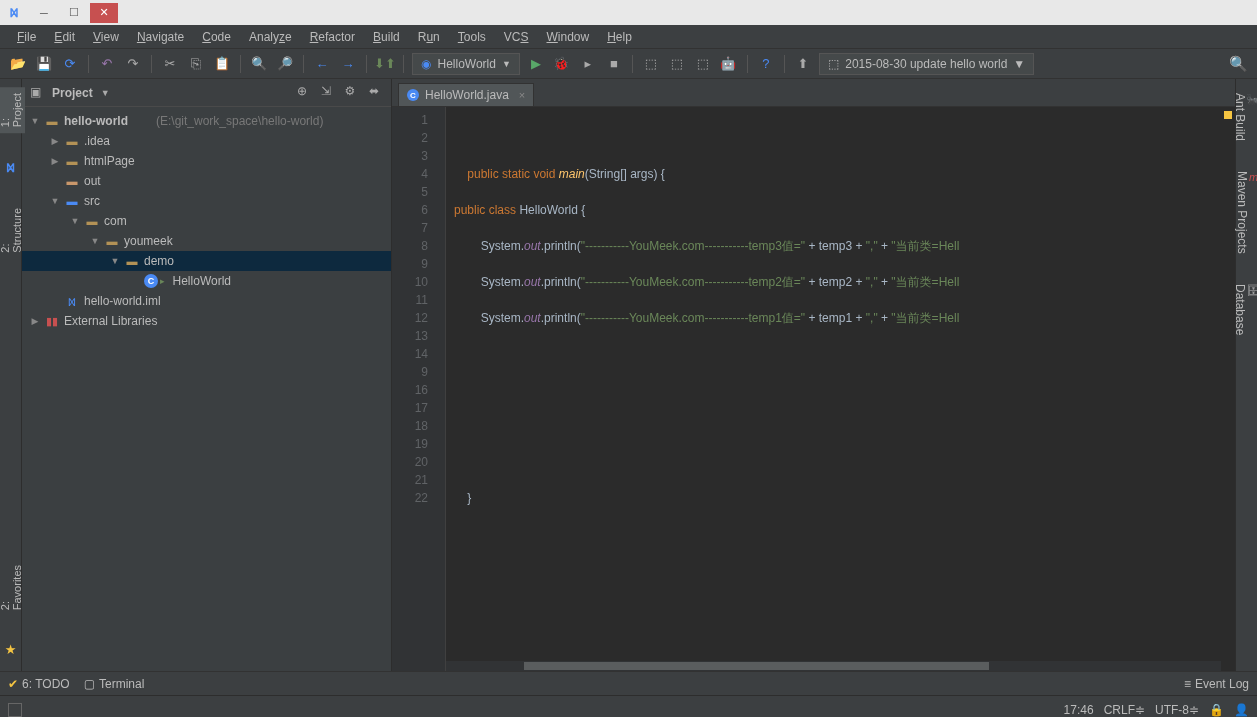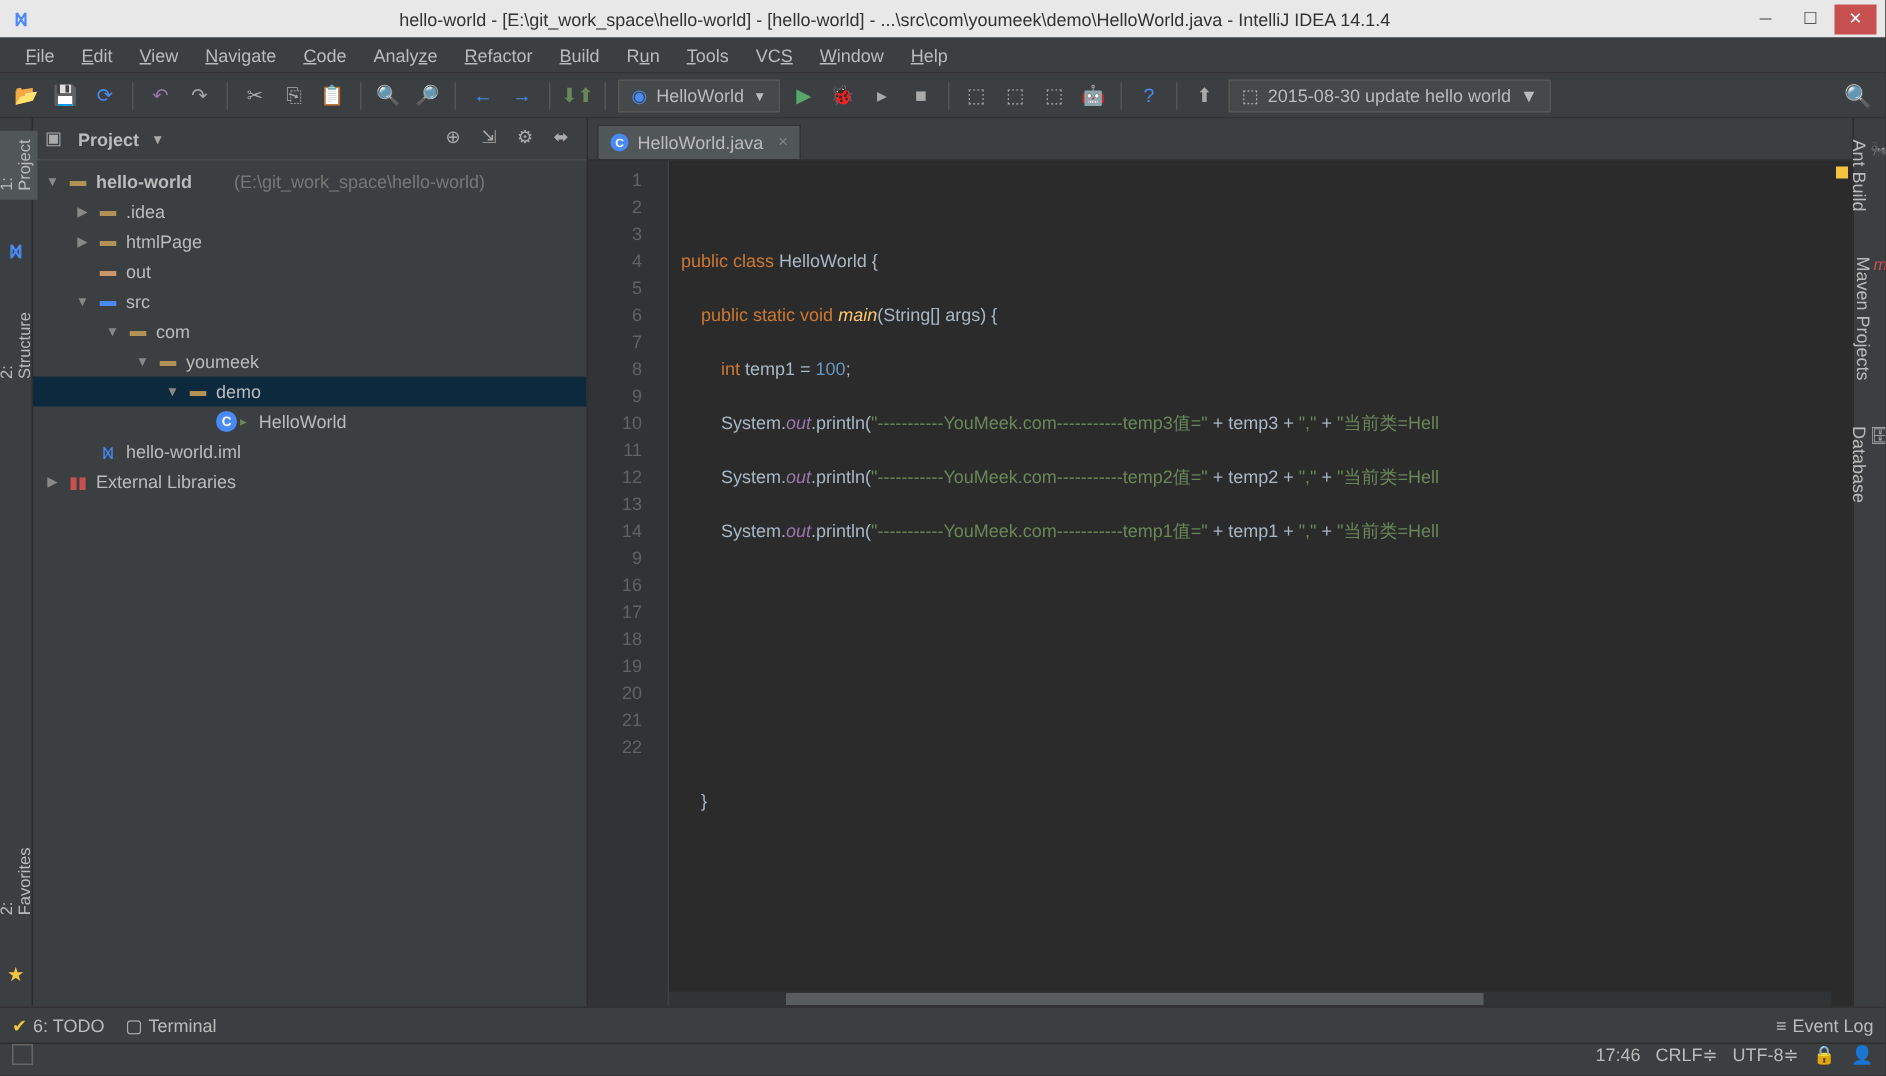--- a/index.html
+++ b/index.html
@@ -61,33 +61,32 @@
 .cls{color:#a9b7c6}
 .id{color:#a9b7c6}
 .op{color:#a9b7c6}
 .errmark{position:absolute;top:4px;right:3px;width:8px;height:8px;background:#f5c542}
 .rightgutter{width:22px;background:#3c3f41;border-left:1px solid #2d2d2d;display:flex;flex-direction:column;align-items:center;padding-top:8px;gap:18px}
 .rvtab{writing-mode:vertical-rl;font-size:11px;color:#bbb;padding:6px 2px}
 .rvtab .ricon{writing-mode:horizontal-tb;font-size:11px;margin-bottom:4px;display:block;text-align:center}
 .bottombar{height:24px;background:#3c3f41;border-top:1px solid #323232;display:flex;align-items:center;padding:0 8px;gap:14px;color:#bbb;font-size:11px}
 .bottombar .bbtn{display:flex;align-items:center;gap:4px}
 .bottombar .spacer{flex:1}
-.statusbar{height:22px;background:#3c3f41;border-top:1px solid #2d2d2d;display:flex;align-items:flex-start;padding:0 8px;color:#bbb;font-size:11px}
+.statusbar{height:22px;background:#3c3f41;border-top:1px solid #2d2d2d;display:flex;align-items:flex-end;padding:0 8px;color:#bbb;font-size:11px}
 .statusbar .sq{width:14px;height:14px;border:1px solid #666;margin-right:8px}
 .statusbar .spacer{flex:1}
 .statusbar .sitem{margin-left:10px}
 .scrollh{position:absolute;bottom:0;left:54px;right:14px;height:10px;background:#313335}
 .scrollh .thumb{height:8px;margin-top:1px;background:#5a5d5e;width:60%;margin-left:10%}
 </style>
 </head>
 <body>
 
 <div class="titlebar">
   <span class="logo">Ⳮ</span>
-  <span class="title">hello-world - [E:\git_work_space\hello-world] - [hello-world] - ...\src\com\youmeek\demo\HelloWorld.java - IntelliJ IDEA 14.1.4</span>
   <div class="winbtns">
     <div class="winbtn">─</div>
     <div class="winbtn">☐</div>
     <div class="winbtn close">✕</div>
   </div>
 </div>
 
 <div class="menubar">
   <span><u>F</u>ile</span>
   <span><u>E</u>dit</span>
@@ -260,23 +259,22 @@
           <div>17</div>
           <div>18</div>
           <div>19</div>
           <div>20</div>
           <div>21</div>
           <div>22</div>
       </div>
       <div class="foldg"></div>
       <div class="code">
 <div class="line"></div>
+<div class="line">    <span class="kw">public</span> <span class="kw">static</span> <span class="kw">void</span> <span class="fn">main</span><span class="id">(String[] args) {</span></div>
 <div class="line"><span class="kw">public</span> <span class="kw">class</span> <span class="cls">HelloWorld</span><span class="op"> {</span></div>
-<div class="line">    <span class="kw">public</span> <span class="kw">static</span> <span class="kw">void</span> <span class="fn">main</span><span class="id">(String[] args) {</span></div>
-<div class="line">        <span class="kw">int</span> <span class="id">temp1 = </span><span class="num">100</span><span class="op">;</span></div>
 <div class="line">        <span class="id">System.</span><span class="fld">out</span><span class="id">.println(</span><span class="str">"-----------YouMeek.com-----------temp3值="</span><span class="id"> + temp3 + </span><span class="str">","</span><span class="id"> + </span><span class="str">"当前类=Hell</span></div>
 <div class="line">        <span class="id">System.</span><span class="fld">out</span><span class="id">.println(</span><span class="str">"-----------YouMeek.com-----------temp2值="</span><span class="id"> + temp2 + </span><span class="str">","</span><span class="id"> + </span><span class="str">"当前类=Hell</span></div>
 <div class="line">        <span class="id">System.</span><span class="fld">out</span><span class="id">.println(</span><span class="str">"-----------YouMeek.com-----------temp1值="</span><span class="id"> + temp1 + </span><span class="str">","</span><span class="id"> + </span><span class="str">"当前类=Hell</span></div>
 <div class="line"></div>
 <div class="line"></div>
 <div class="line"></div>
 <div class="line"></div>
 <div class="line">    <span class="op">}</span></div>
 <div class="line"></div>
 

